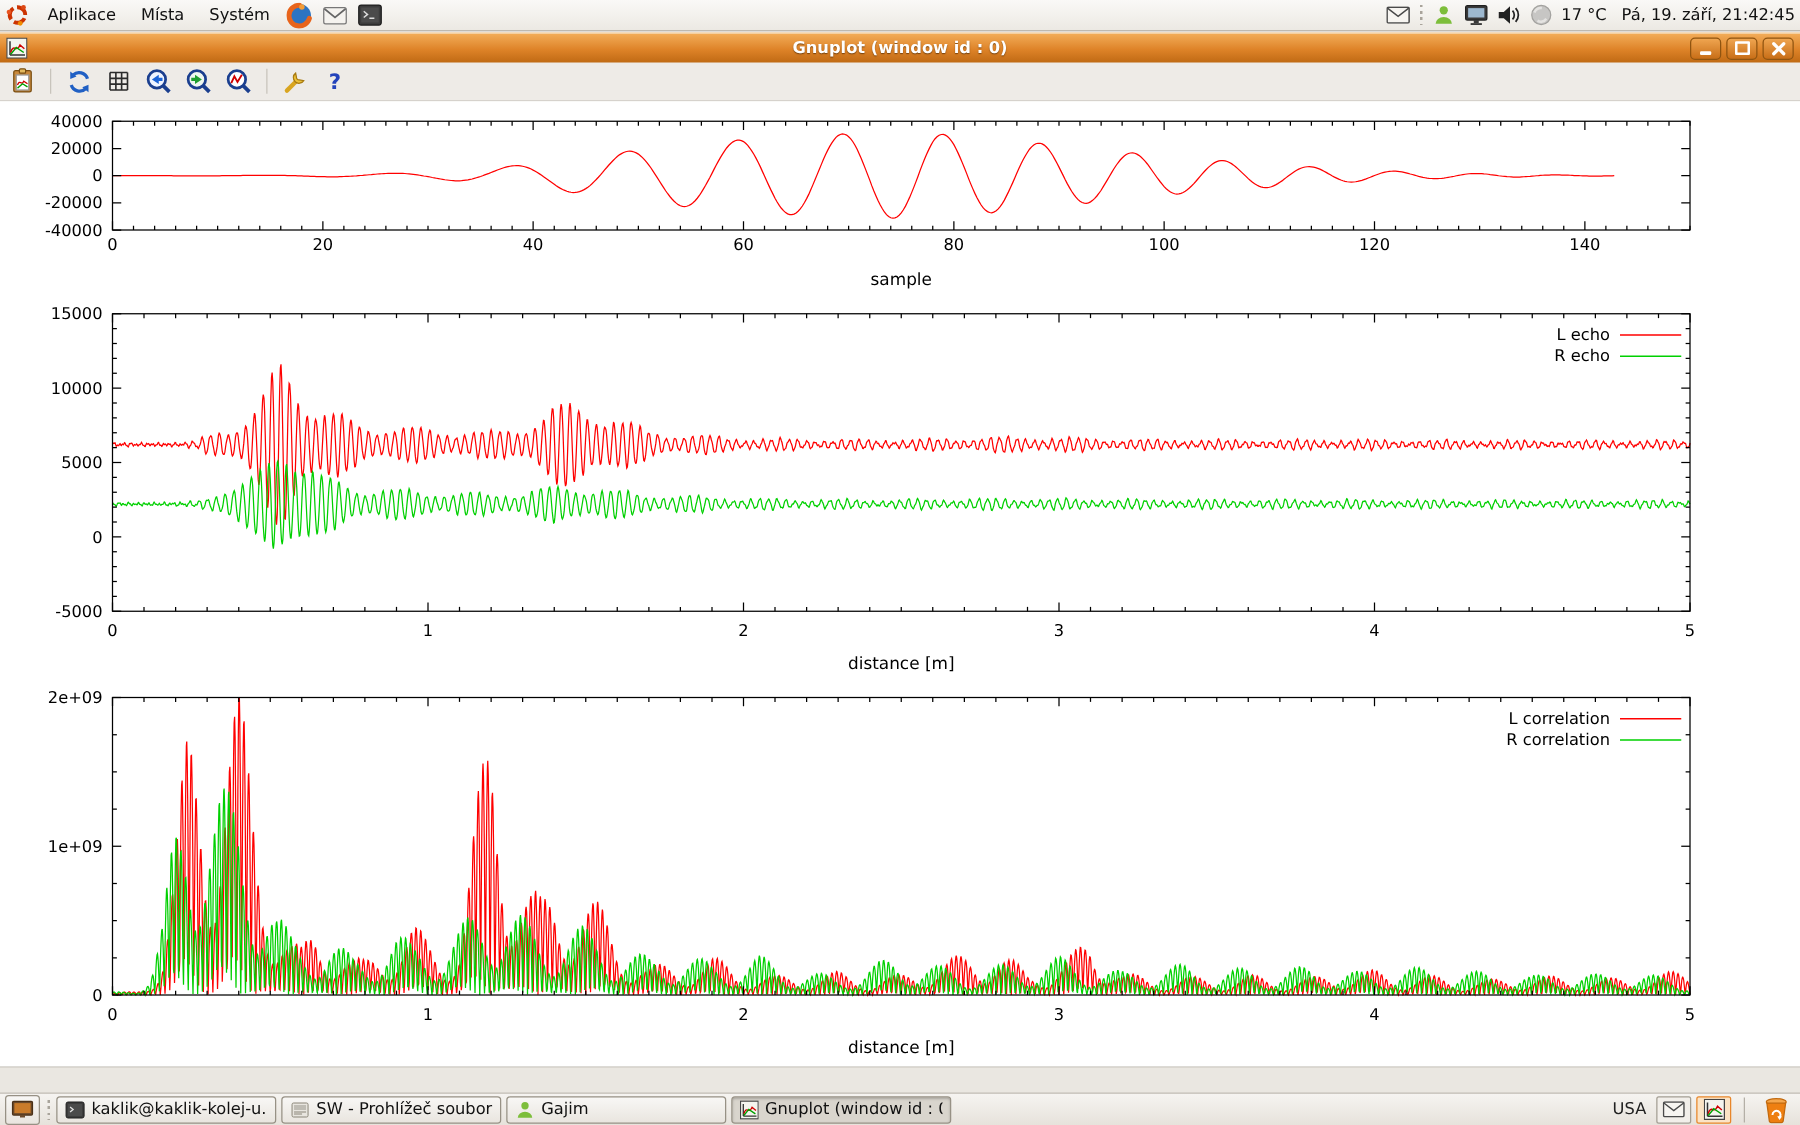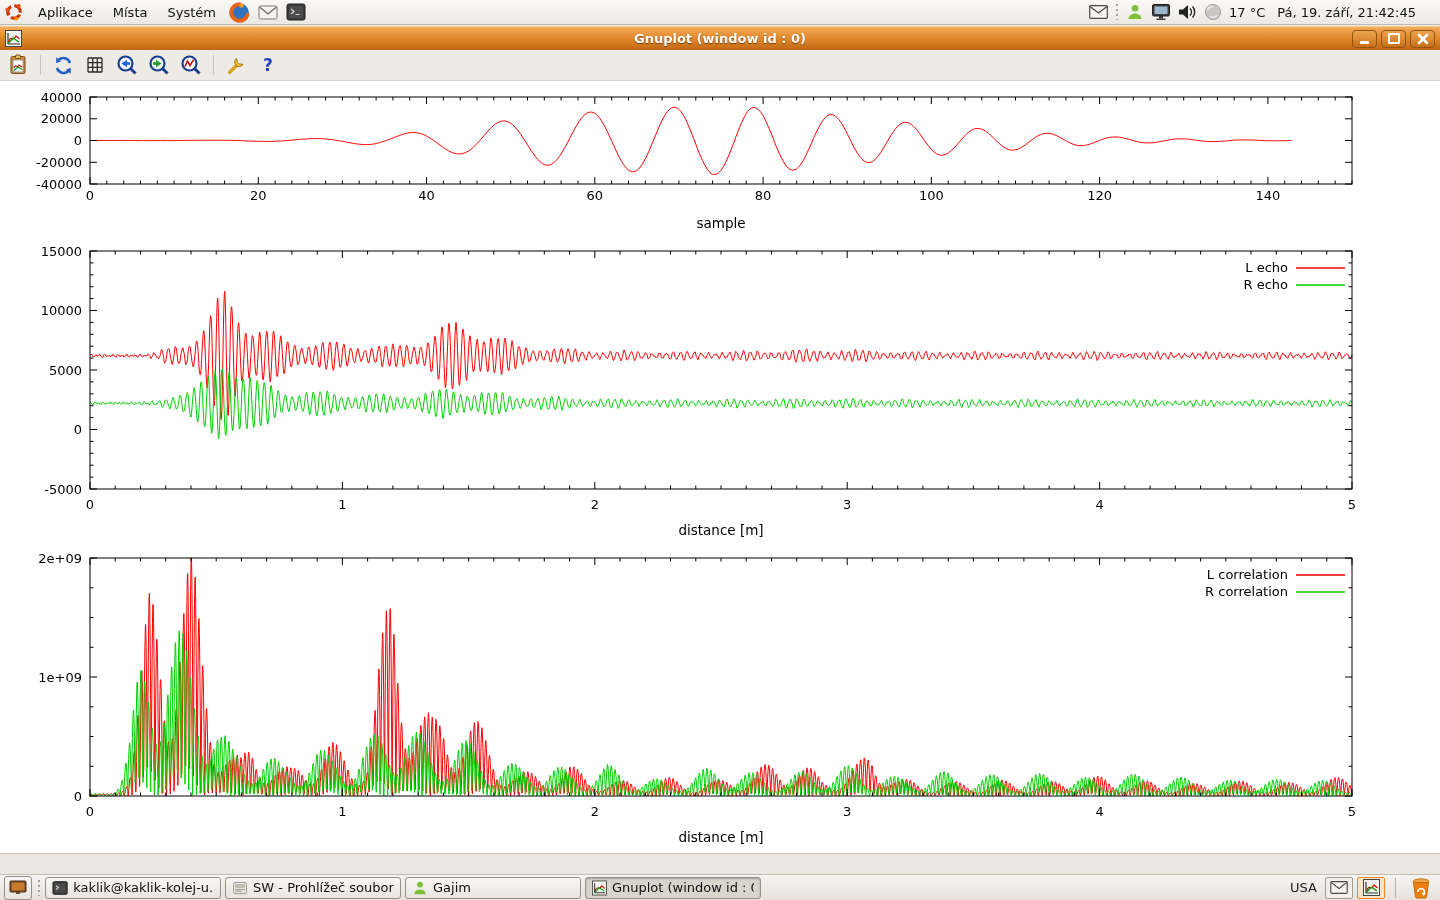--- a/index.html
+++ b/index.html
@@ -5,21 +5,21 @@
   html,body{margin:0;padding:0;background:#555;}
   #screen{position:relative;width:1440px;height:900px;overflow:hidden;
           font-family:"DejaVu Sans","Liberation Sans",sans-serif;background:#ECE9E4;}
 
   
   #top-panel{position:absolute;left:0;top:0;width:1440px;height:25px;
     background:linear-gradient(#FAF9F7,#ECE9E3);border-bottom:1px solid #BDB9B1;
     display:flex;align-items:center;box-sizing:border-box;}
   .menu-item{font-size:13px;color:#111;padding:0 10px;height:25px;display:flex;align-items:center;cursor:default;}
   .launcher{width:22px;height:22px;margin:0 3px;display:flex;align-items:center;justify-content:center;}
-  #panel-right{margin-left:auto;display:flex;align-items:center;gap:6px;padding-right:24px;}
+  #panel-right{margin-left:auto;display:flex;align-items:center;gap:6px;padding-right:4px;}
   .tray-icon{width:20px;height:20px;display:flex;align-items:center;justify-content:center;}
   .dots-sep{width:5px;height:16px;background:repeating-linear-gradient(#A9A49B 0 2px,transparent 2px 5px);background-size:2px 100%;background-position:center;background-repeat:no-repeat;}
   #panel-temp,#panel-clock{font-size:13px;color:#111;white-space:nowrap;}
   #panel-clock{margin-left:6px;}
 
   
   #gnuplot-window{position:absolute;left:0;top:26px;width:1440px;height:848px;background:#EDEAE6;}
   #titlebar{position:relative;height:24px;
     background:linear-gradient(#F2AC58,#DE8328 55%,#C06A14);
     border-top:1px solid #F8CD96;display:flex;align-items:center;box-sizing:border-box;}

